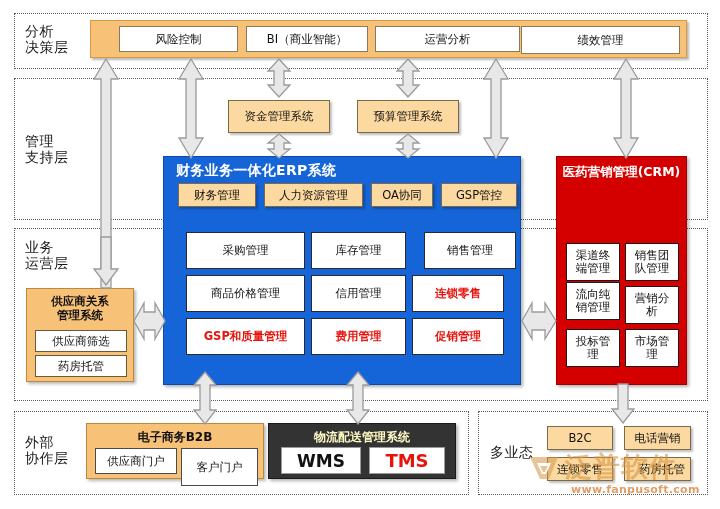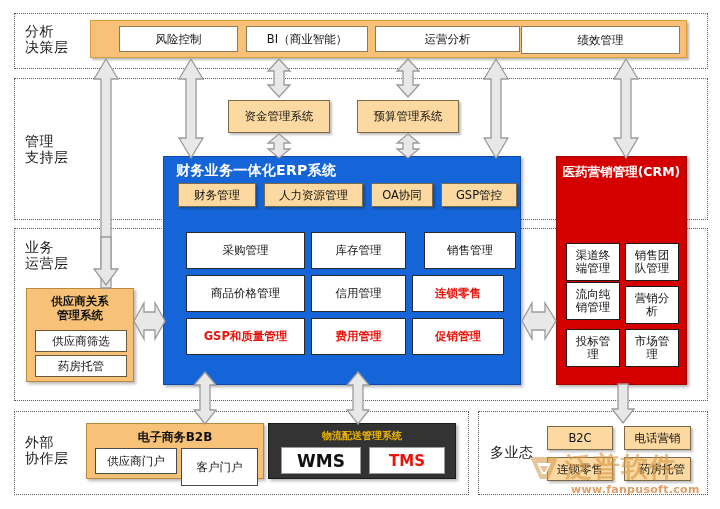--- a/index.html
+++ b/index.html
@@ -104,31 +104,31 @@
     text-align: center; font-size: 12px; color: #111; font-weight: bold;
   }
   #logistics-block {
     position: absolute;
     background: #333333;
     border: 1px solid #1a1a1a;
     box-shadow: 2px 2px 3px rgba(0,0,0,0.3);
   }
   #logistics-title {
     position: absolute; left: 0; top: 5px; width: 100%;
-    text-align: center; font-size: 10px; color: #eab308; font-weight: bold;
+    text-align: center; font-size: 12px; color: #fef9c3; font-weight: bold;
   }
   .wms-box {
     position: absolute; background: #fff; border: 1px solid #999;
     display: flex; align-items: center; justify-content: center;
     font-size: 17px; font-weight: bold; color: #111;
   }
   .tms-box {
     position: absolute; background: #fff; border: 1px solid #999;
     display: flex; align-items: center; justify-content: center;
-    font-size: 15px; font-weight: bold; color: #e8140c;
+    font-size: 18px; font-weight: bold; color: #e8140c;
   }
 
   
   .arrow { position: absolute; }
   .arrow svg { display: block; }
 
   
   #watermark {
     position: absolute; left: 523px; top: 447px;
     width: 200px; height: 58px; pointer-events: none;

